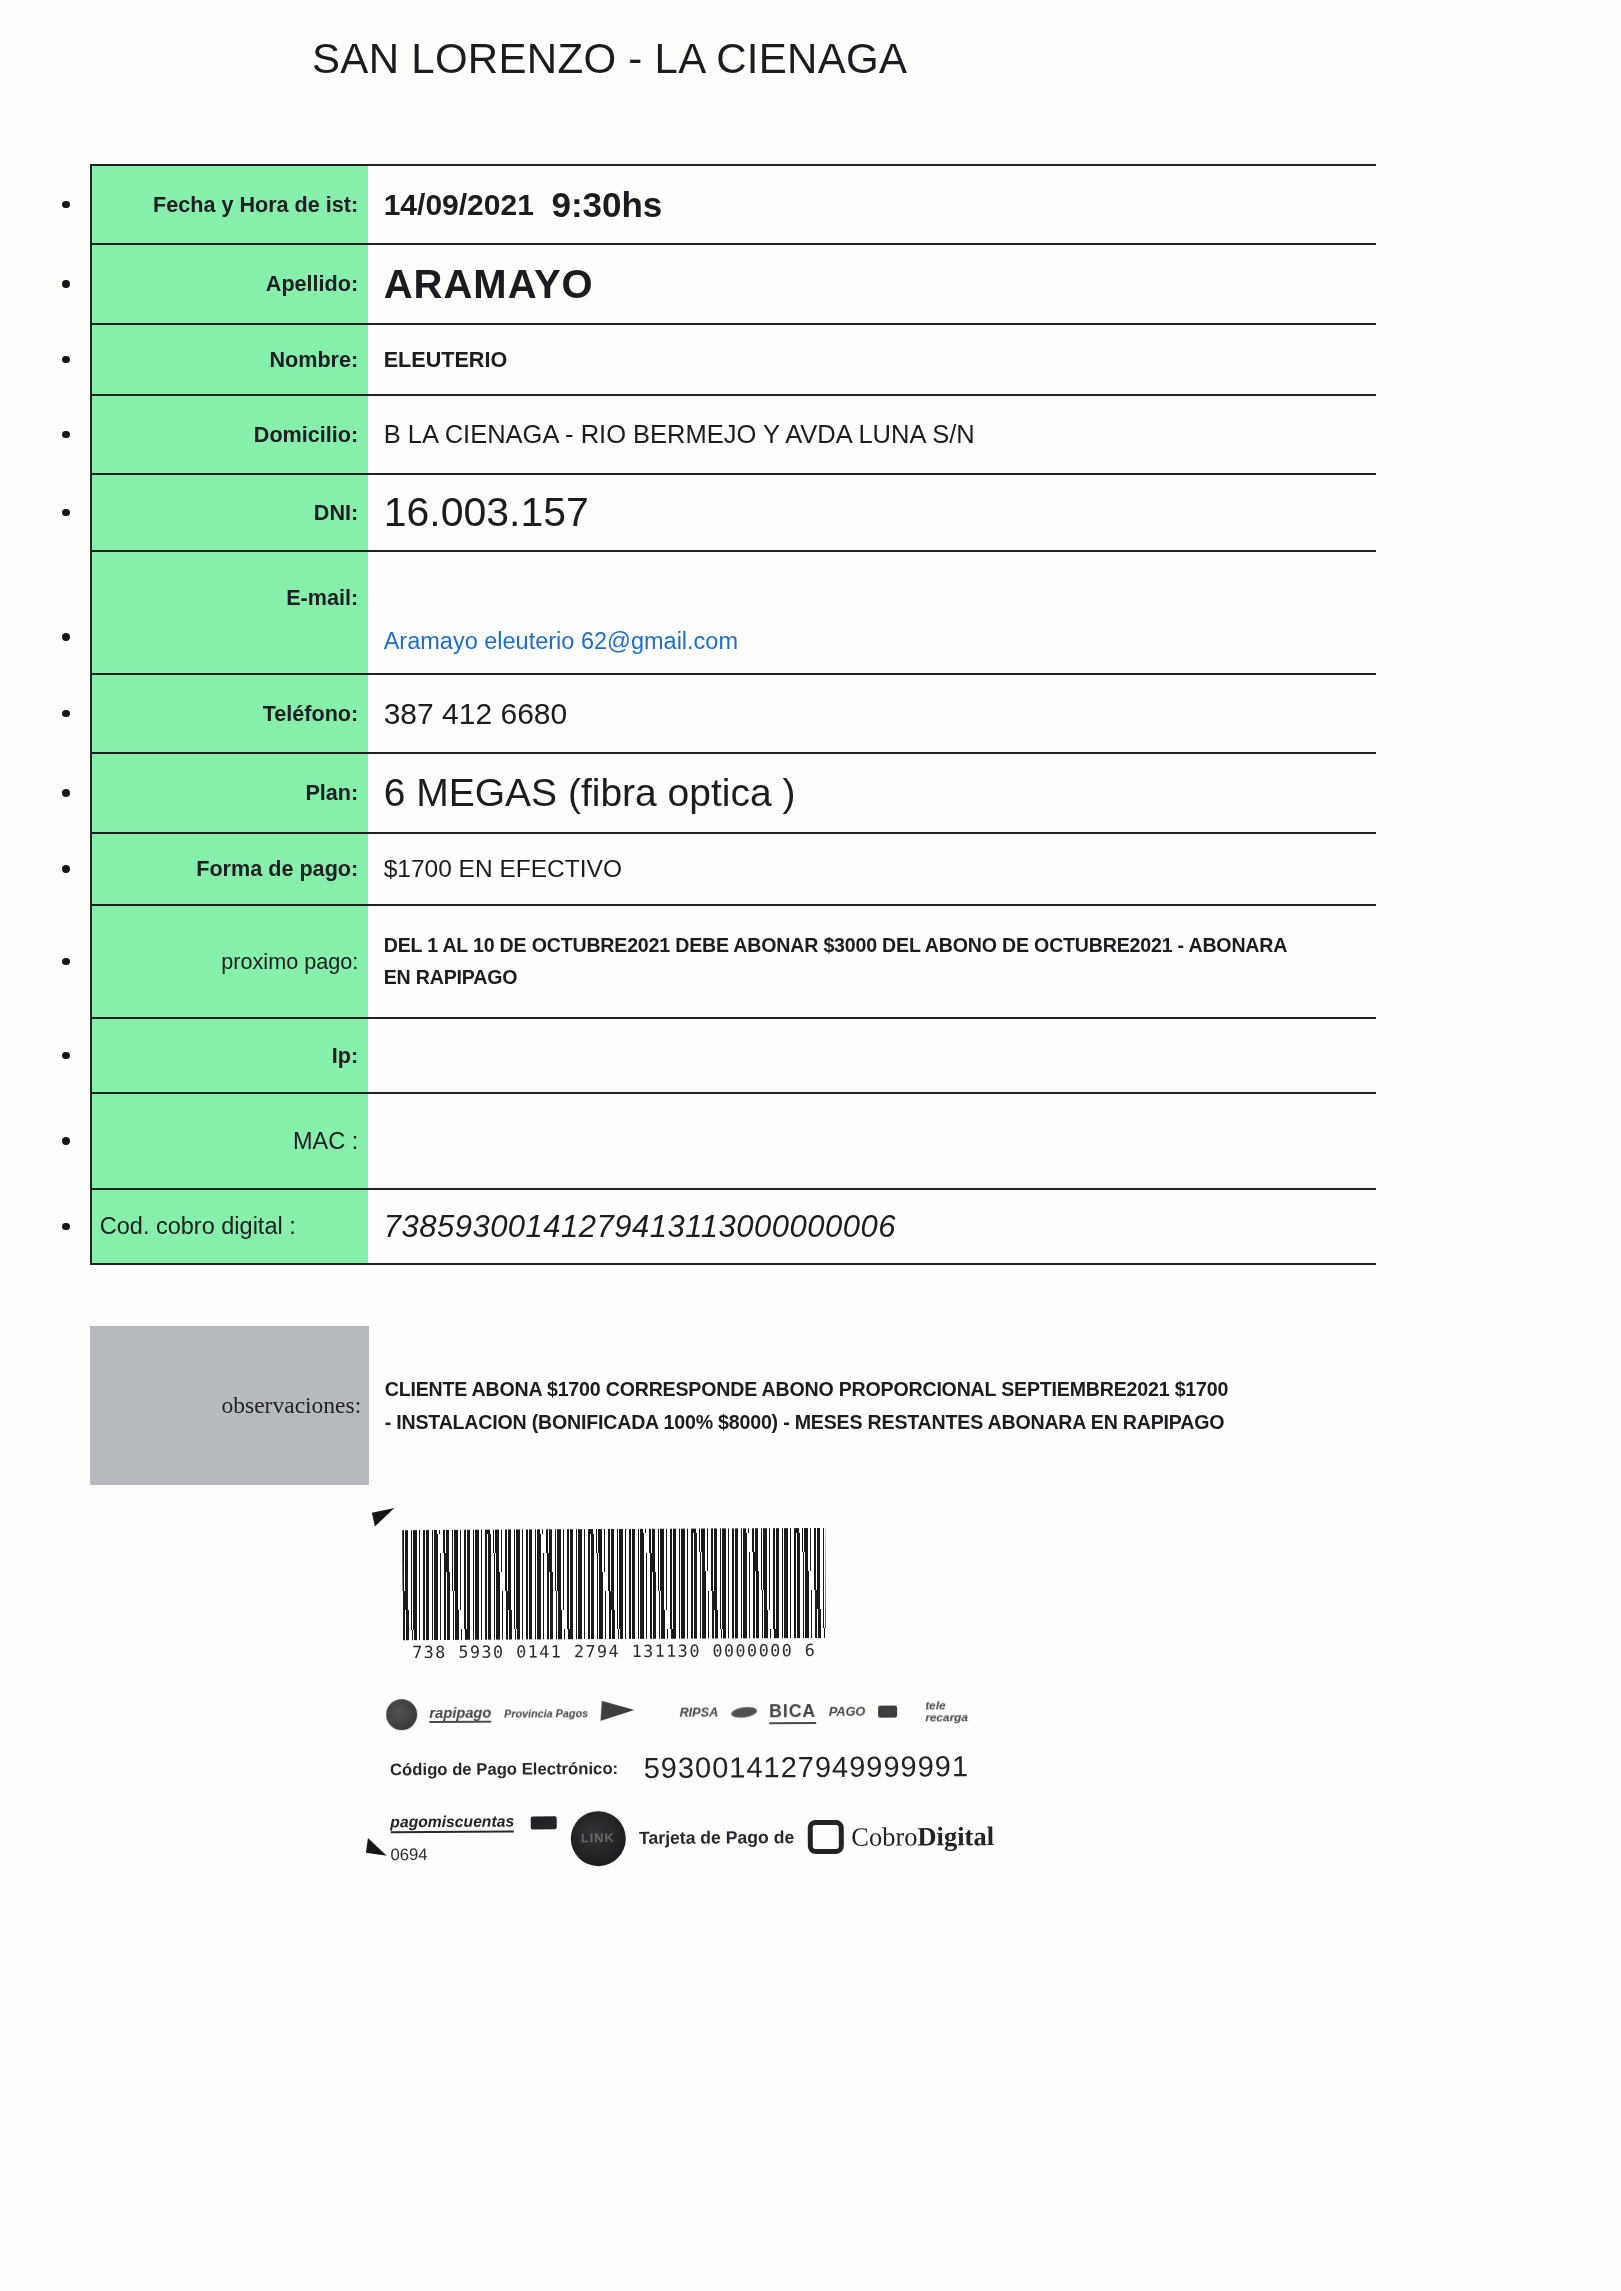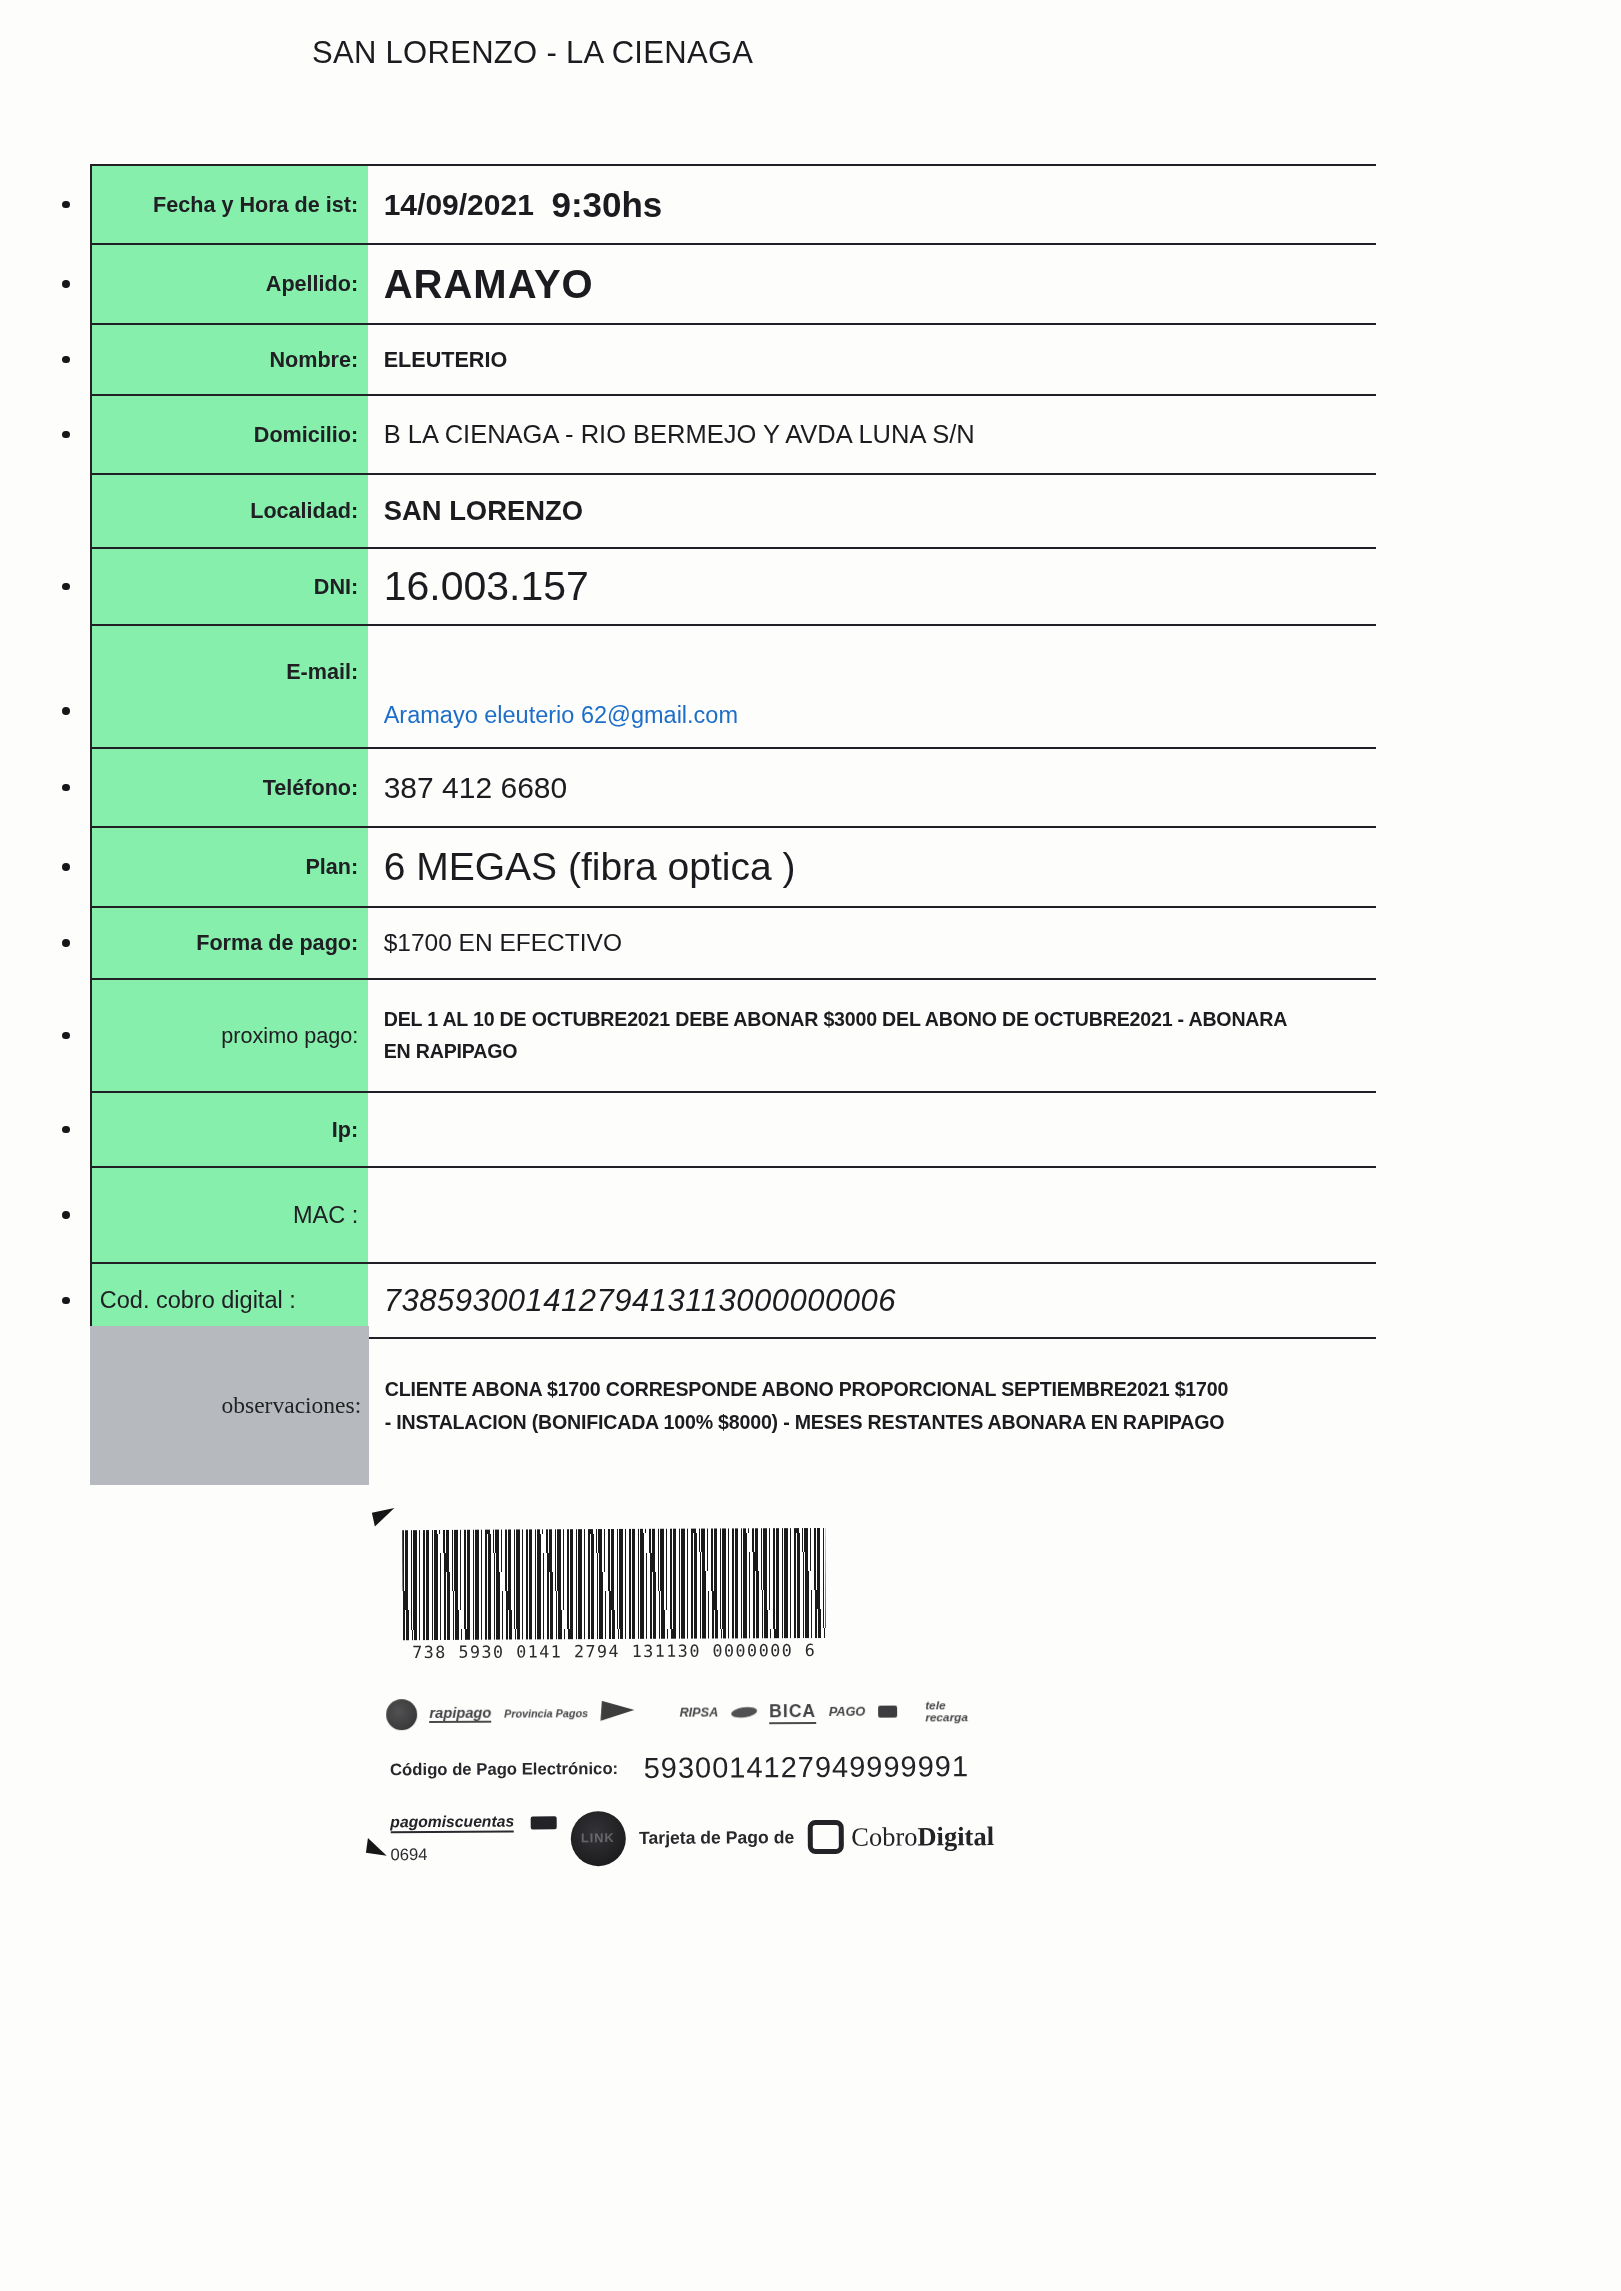--- a/index.html
+++ b/index.html
@@ -6,21 +6,21 @@
   body{
     width:1621px;height:2292px;position:relative;
     background:#fdfdfb;
     font-family:"Liberation Sans", sans-serif;
     color:#1c1c20;
     overflow:hidden;
   }
   
   .doc-title{
     position:absolute;left:312px;top:35px;
-    font-size:31px;letter-spacing:0.3px;color:#1b1b20;
+    font-size:42px;letter-spacing:0.3px;color:#1b1b20;
     white-space:nowrap;
   }
   
   .form-table{
     position:absolute;left:90px;top:164px;width:1286px;
     border-left:2.9px solid #212125;
     border-bottom:2.9px solid #212125;
     box-sizing:border-box;
   }
   .row{
@@ -175,26 +175,20 @@
         <span class="value">ELEUTERIO</span>
       </div>
     </div>
     <div class="row row-domicilio">
       <span class="bullet"></span>
       <div class="cell-label">Domicilio:</div>
       <div class="cell-value">
         <span class="value">B LA CIENAGA - RIO BERMEJO Y AVDA LUNA S/N</span>
       </div>
     </div>
-    <div class="row row-localidad">
-      <div class="cell-label">Localidad:</div>
-      <div class="cell-value">
-        <span class="value">SAN LORENZO</span>
-      </div>
-    </div>
     <div class="row row-dni">
       <span class="bullet"></span>
       <div class="cell-label">DNI:</div>
       <div class="cell-value">
         <span class="value">16.003.157</span>
       </div>
     </div>
     <div class="row row-email">
       <span class="bullet"></span>
       <div class="cell-label">E-mail:</div>

